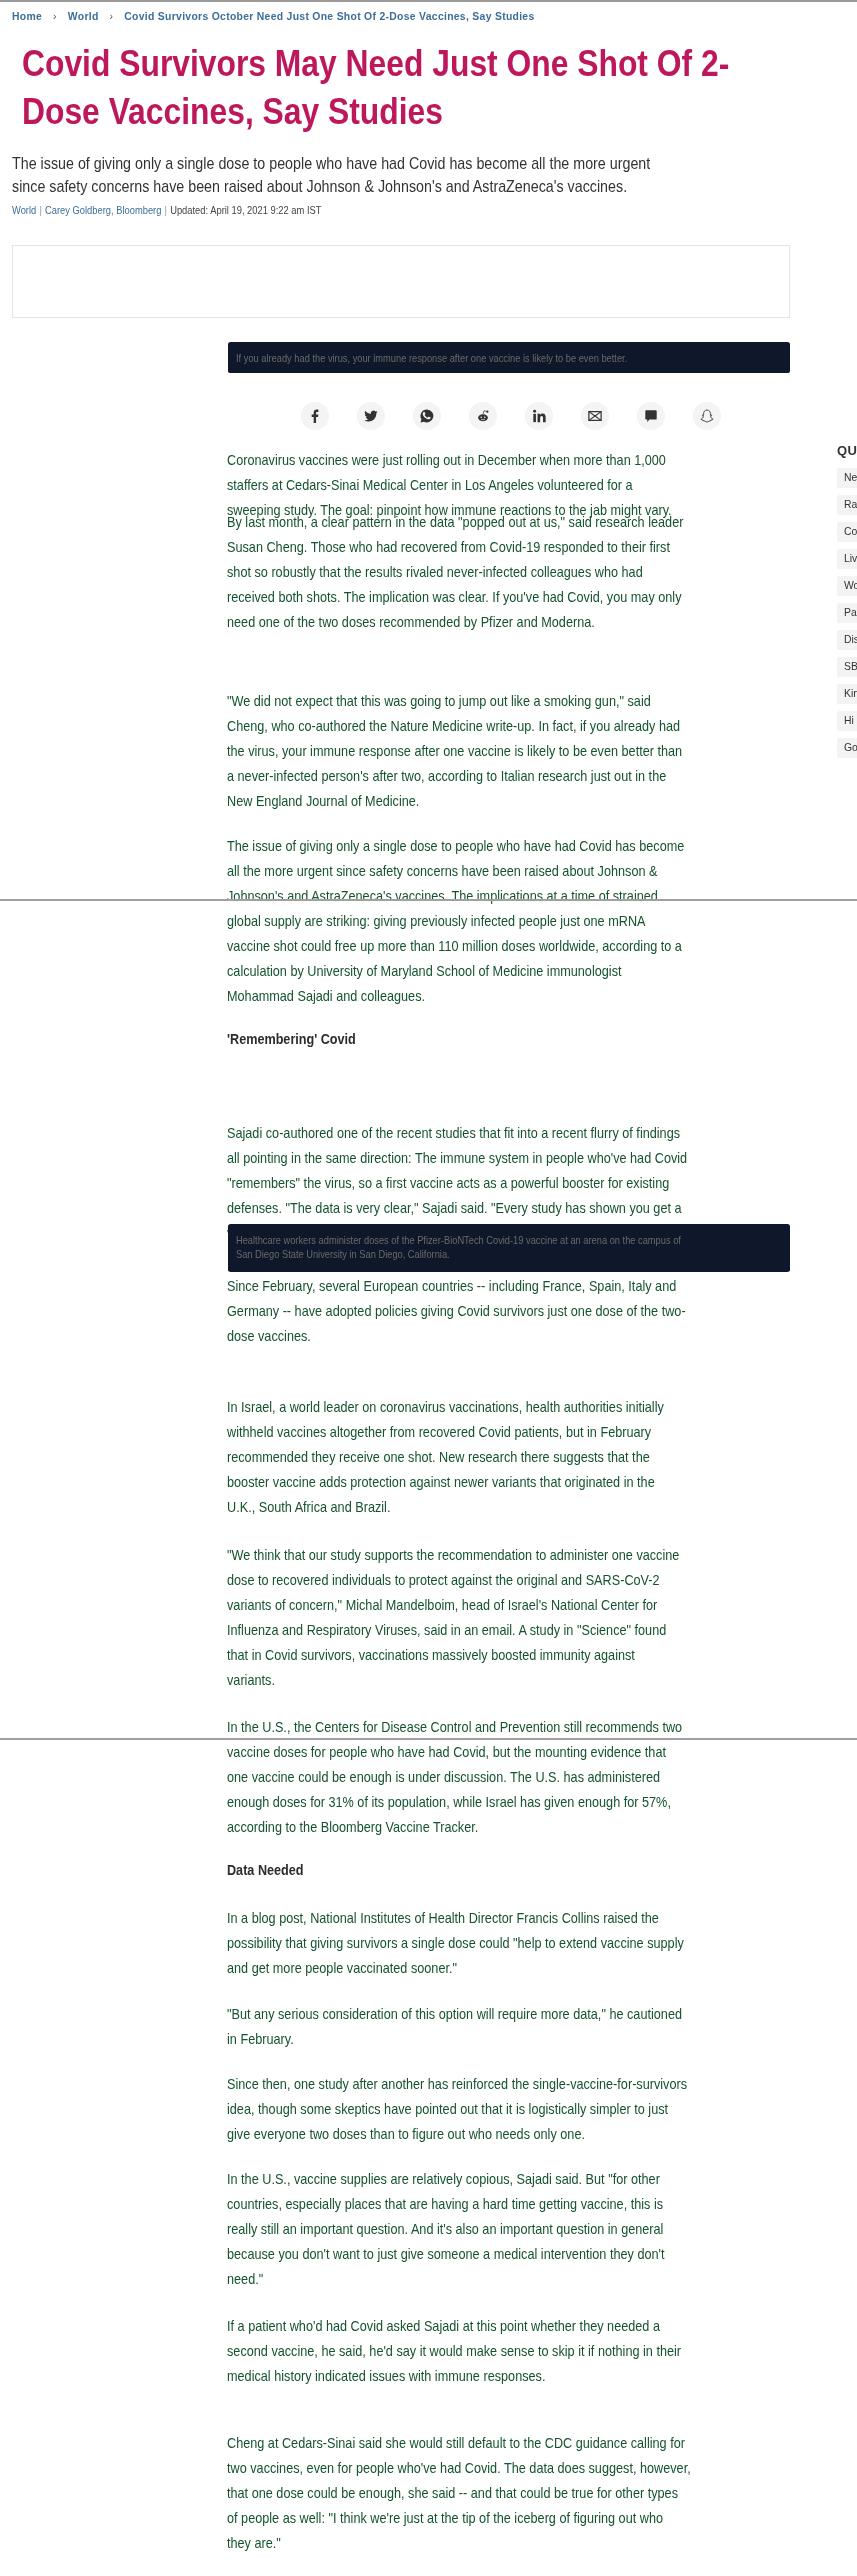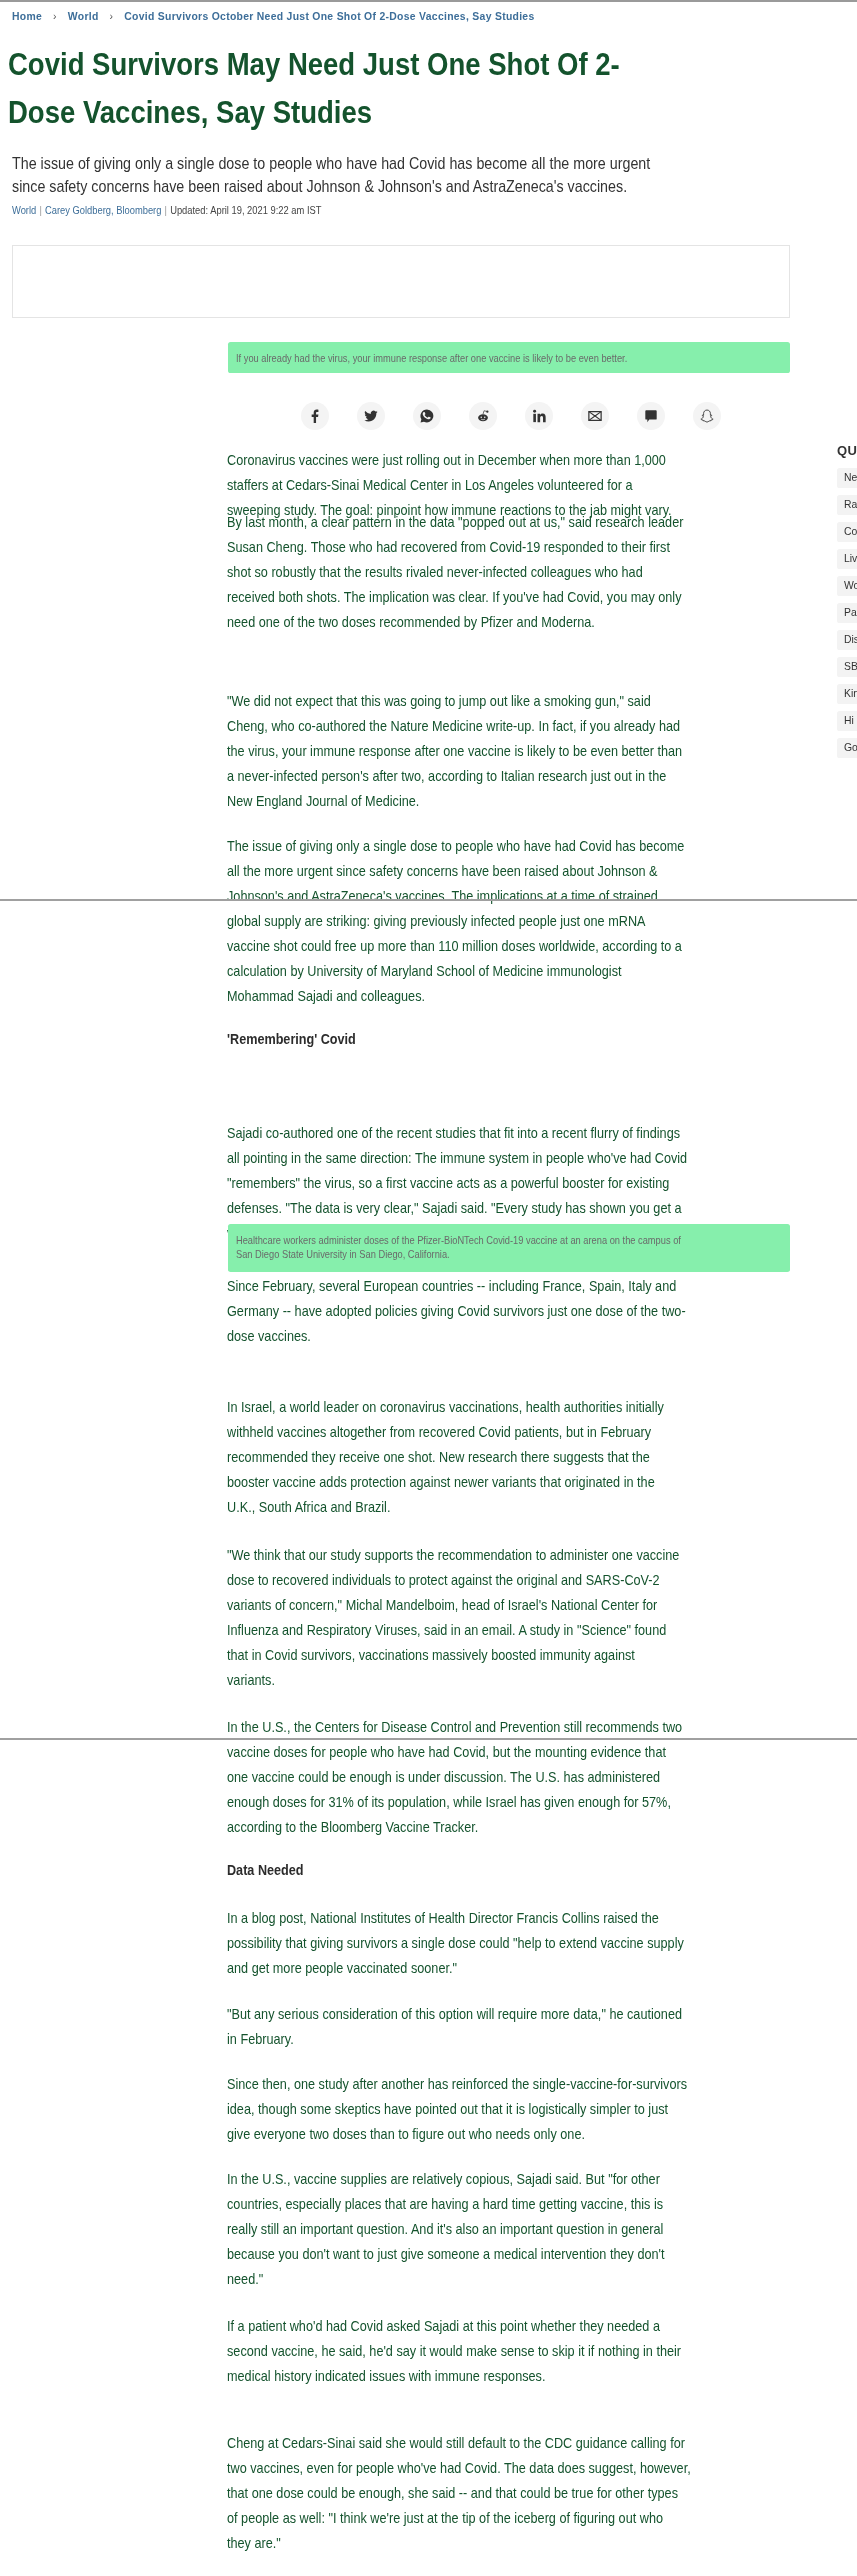--- a/index.html
+++ b/index.html
@@ -4,31 +4,31 @@
 <style>
   html, body { margin: 0; padding: 0; background: #ffffff; }
   body { width: 858px; height: 2576px; position: relative; overflow: hidden;
          font-family: "Liberation Sans", sans-serif; color: #333; }
   .topline { position: absolute; left: 0; top: 0; width: 858px; height: 1.7px; background: #9a9a9a; }
   .seam { position: absolute; left: 0; width: 858px; height: 1.7px; background: #a0a0a0; }
   .breadcrumb { position: absolute; left: 12px; top: 11.2px; font-size: 10.4px; color: #3d6e99;
                 white-space: nowrap; letter-spacing: 0.3px; }
   .breadcrumb .sep { display: inline-block; color: #555; margin: 0 7.8px; font-size: 10.4px; }
   .breadcrumb a { color: #3d6e99; text-decoration: none; font-weight: bold; }
-  .title { position: absolute; left: 8px; top: 40px; width: 812px; font-weight: bold;
-           font-size: 32px; line-height: 48px; color: #14532d; }
+  .title { position: absolute; left: 22px; top: 40px; width: 812px; font-weight: bold;
+           font-size: 37px; line-height: 48px; color: #be185d; }
   .title .ln { display: block; white-space: nowrap; transform-origin: left center; transform: scaleX(0.86); }
   .subhead { position: absolute; left: 12px; top: 152px; width: 803px; font-size: 17px; line-height: 23px; color: #333; }
   .subhead .ln { display: block; white-space: nowrap; transform-origin: left center; transform: scaleX(0.84); }
   .byline { position: absolute; left: 12px; top: 205px; font-size: 10.4px; color: #444; white-space: nowrap;
             transform-origin: left center; transform: scaleX(0.9); }
   .byline a { color: #3d6e99; text-decoration: none; }
   .byline .bar { color: #999; margin: 0 3.5px; }
   .adbox { position: absolute; left: 12px; top: 245px; width: 776px; height: 71px; border: 0.9px solid #e4e4e4; background: #fff; }
-  .caption { position: absolute; left: 228px; background: #86efac; border-radius: 2.6px; color: #6a6a6a;
+  .caption { position: absolute; left: 228px; background: #0f172a; border-radius: 2.6px; color: #6a6a6a;
              font-size: 10.8px; line-height: 14.7px; box-sizing: border-box; padding: 0 7.8px; }
   .caption .ln { display: block; white-space: nowrap; transform-origin: left center; transform: scaleX(0.86); }
   .share { position: absolute; left: 301px; top: 402px; height: 28px; display: flex; gap: 28px; }
   .share .btn { width: 28px; height: 28px; border-radius: 50%; background: #f4f4f4; display: flex;
                 align-items: center; justify-content: center; }
   .share svg { width: 14px; height: 14px; fill: #333; }
   .para { position: absolute; left: 227px; width: 570px; font-size: 15px; line-height: 25px; color: #14532d; }
   .para .ln { display: block; white-space: nowrap; transform-origin: left center; transform: scaleX(0.845); height: 25px; }
   .subhd { position: absolute; left: 227px; font-size: 14.7px; font-weight: bold; color: #2c2c2c; white-space: nowrap;
            transform-origin: left center; transform: scaleX(0.86); }

